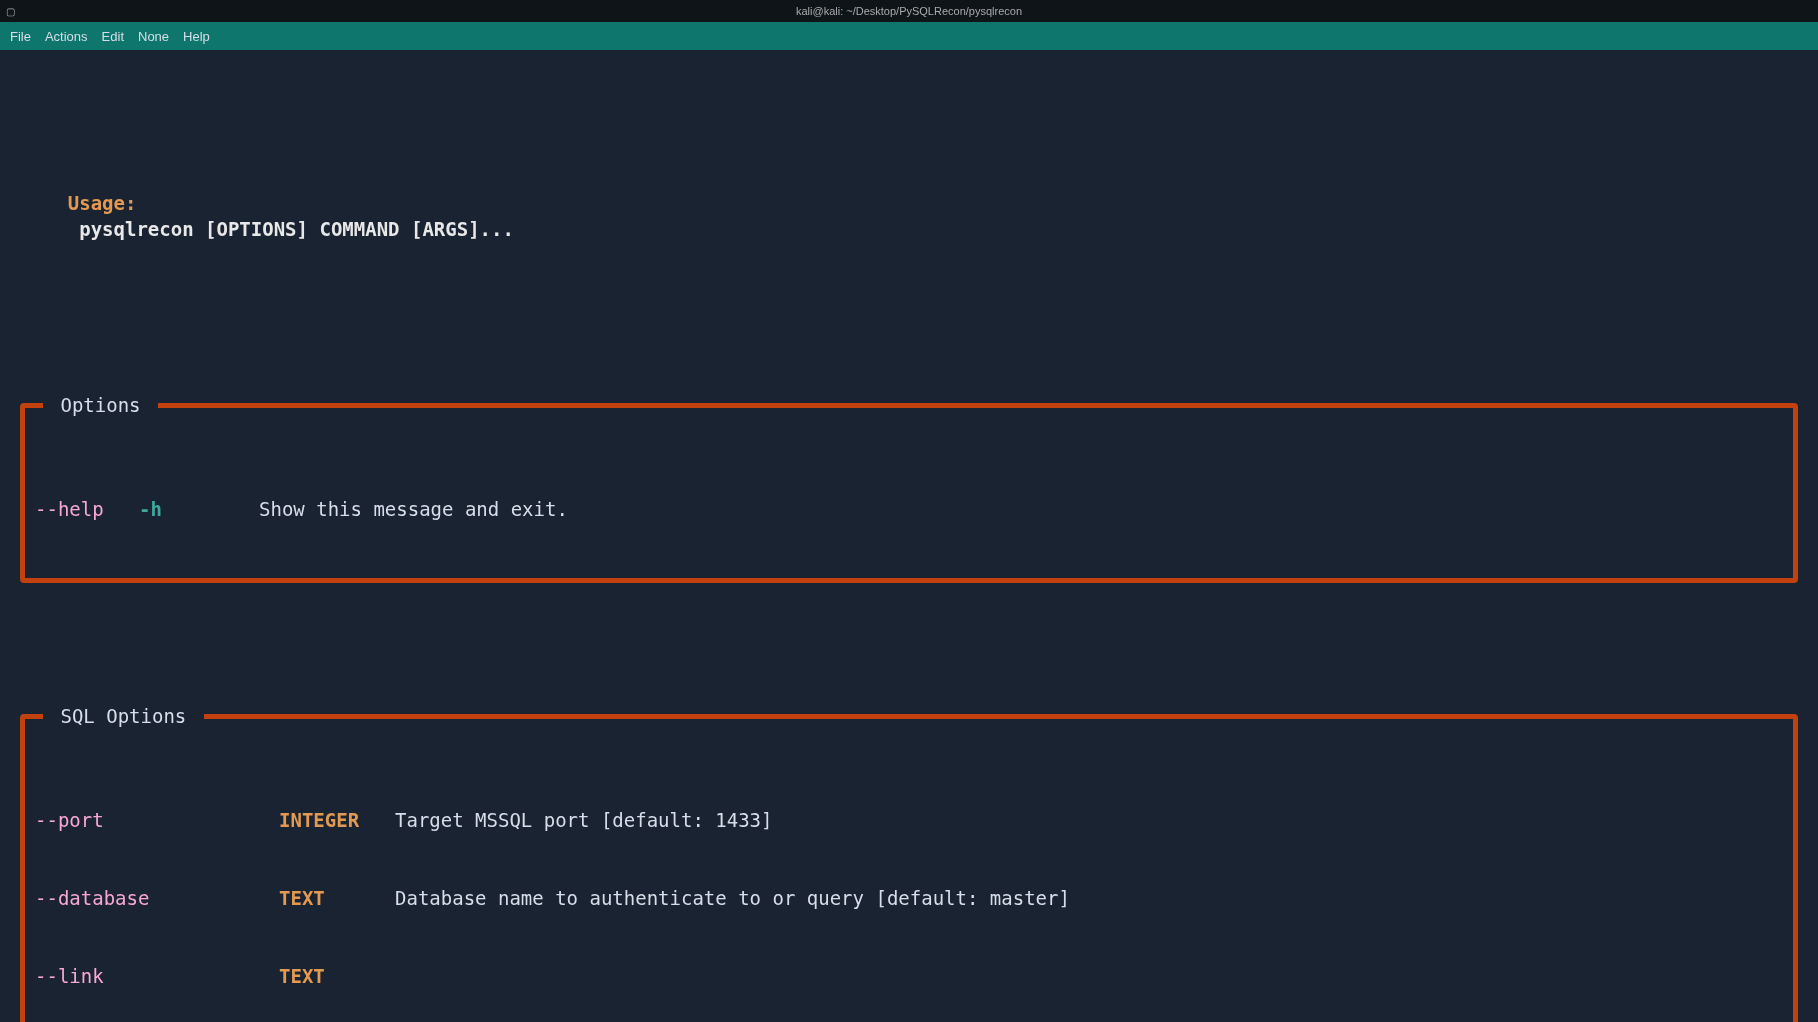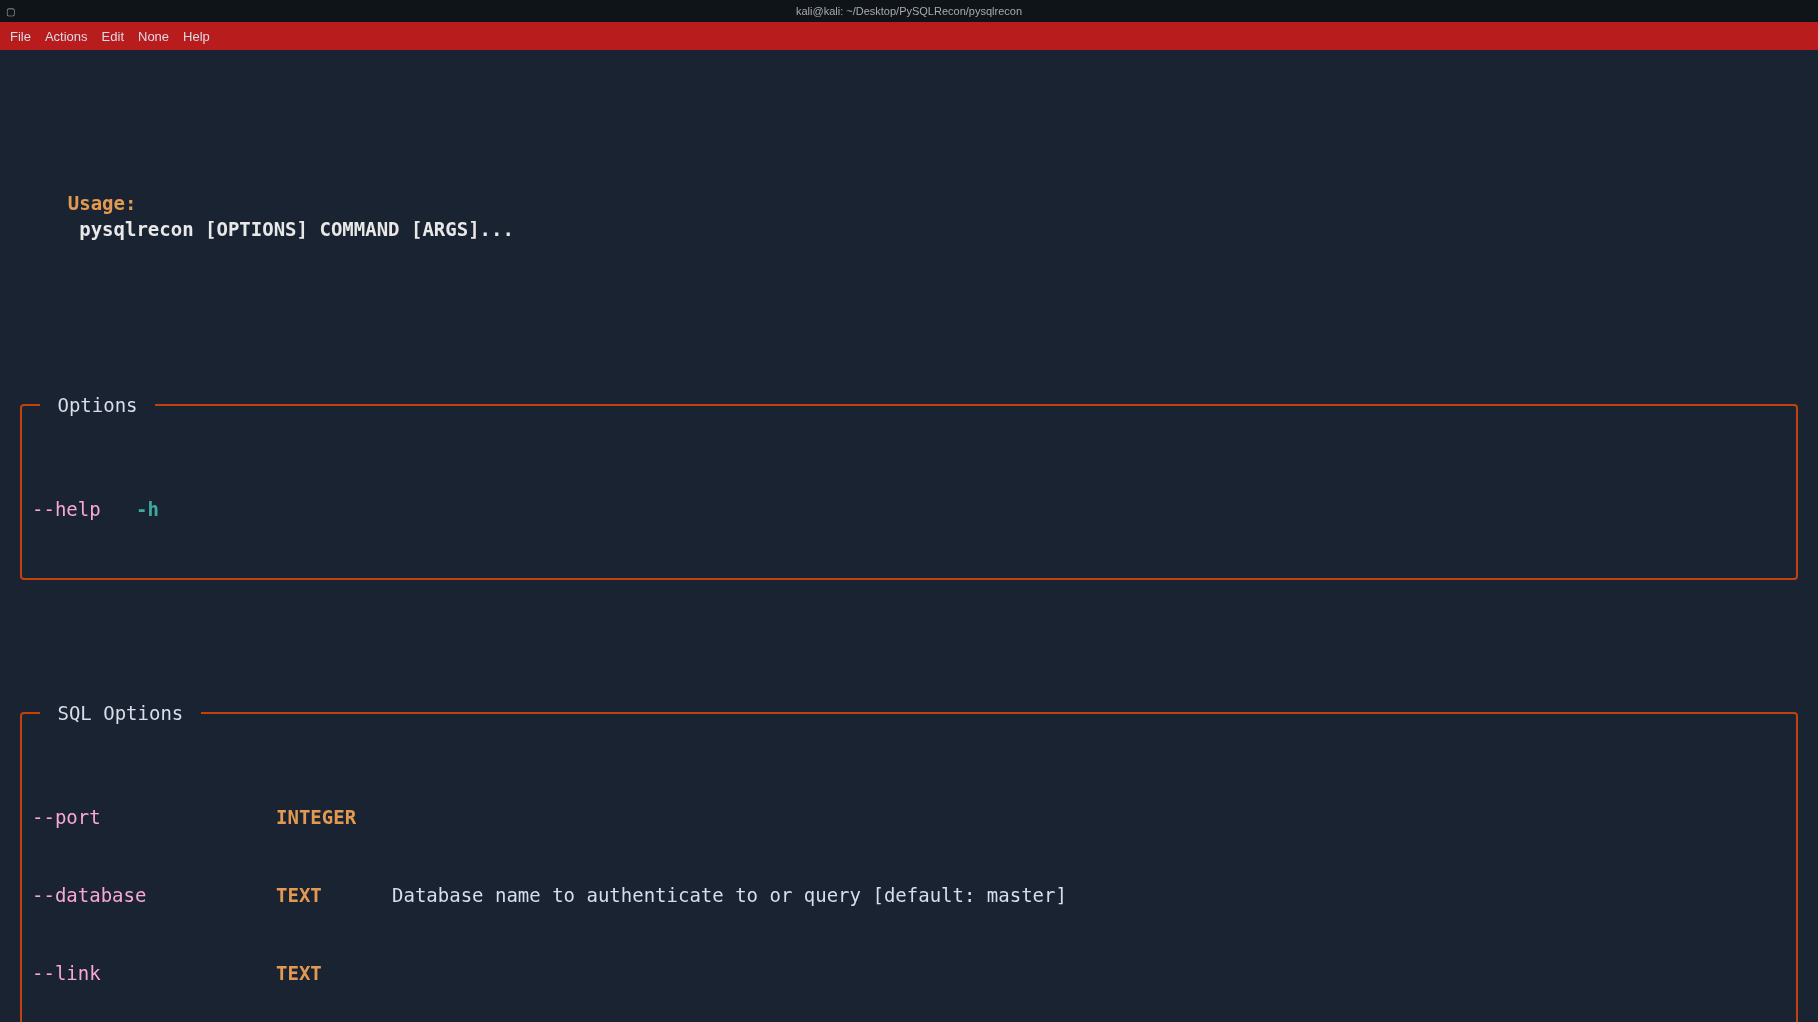--- a/index.html
+++ b/index.html
@@ -23,42 +23,42 @@
     position: relative;
   }
   .titlebar .icon {
     margin-left: 6px;
     margin-right: 6px;
     font-size: 10px;
   }
   .titlebar .title { position: absolute; left: 50%; transform: translateX(-50%); }
   .menubar {
     height: 28px;
-    background: #b91c1c;
+    background: #0f766e;
     display: flex;
     align-items: center;
     padding-left: 10px;
     gap: 14px;
     font-family: sans-serif;
     font-size: 13px;
     color: #d8dee9;
   }
   .menubar span { cursor: default; }
   .terminal {
     padding: 18px 14px;
     white-space: pre;
     line-height: 26px;
   }
   .orange { color: #e39a50; font-weight: bold; }
   .white-b { color: #e8e8e8; font-weight: bold; margin-top: 44px; }
   .blue { color: #f9a8d4; font-weight: normal; }
   .teal { color: #3fa99f; font-weight: bold; }
   .gray { color: #d8dee9; }
   fieldset.box {
-    border: 2px solid #c2410c;
+    border: 5px solid #c2410c;
     border-radius: 4px;
     margin: 8px 6px 8px 6px;
     padding: 0 10px 4px 10px;
   }
   fieldset.box legend {
     padding: 0 6px;
     color: #d8dee9;
     font-weight: normal;
     margin-left: 8px;
   }
@@ -97,29 +97,31 @@
     <span class="orange">Usage:</span>
     <span class="white-b"> </span><span class="white-b">pysqlrecon [OPTIONS] COMMAND [ARGS]...</span>
   </div>
 
   
   <fieldset class="box">
     <legend> <span>Options</span> </legend>
     <div class="row">
       <span class="blue c-long-o">--help</span>
       <span class="teal c-short-o">-h</span>
+      <span class="gray c-desc">Show this message and exit.</span>
     </div>
   </fieldset>
 
   
   <fieldset class="box">
     <legend> <span>SQL Options</span> </legend>
     <div class="row row-sql">
       <span class="blue c-long">--port</span>
       <span class="orange c-type">INTEGER</span>
+      <span class="gray c-desc">Target MSSQL port [default: 1433]</span>
     </div>
     <div class="row row-sql">
       <span class="blue c-long">--database</span>
       <span class="orange c-type">TEXT</span>
       <span class="gray c-desc">Database name to authenticate to or query [default: master]</span>
     </div>
     <div class="row row-sql">
       <span class="blue c-long">--link</span>
       <span class="orange c-type">TEXT</span>
     </div>

